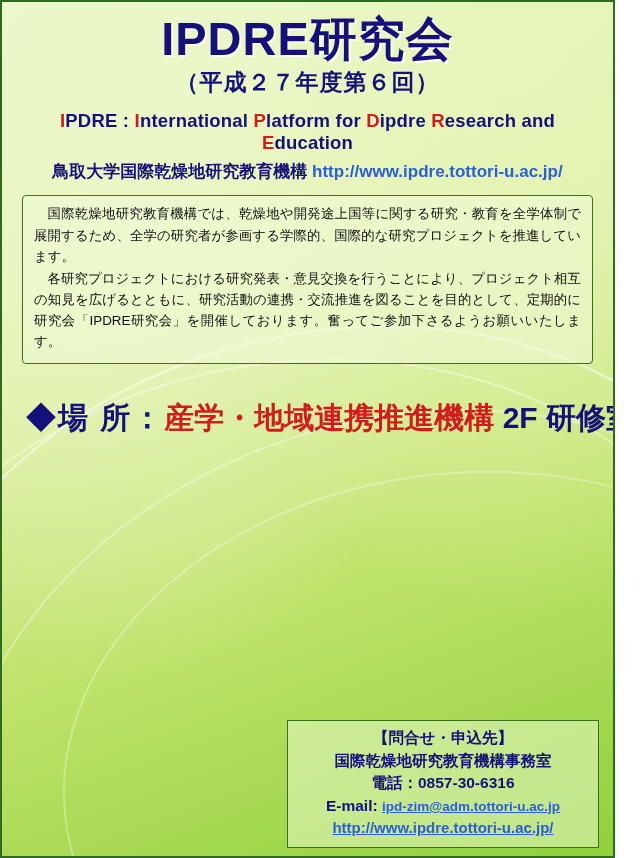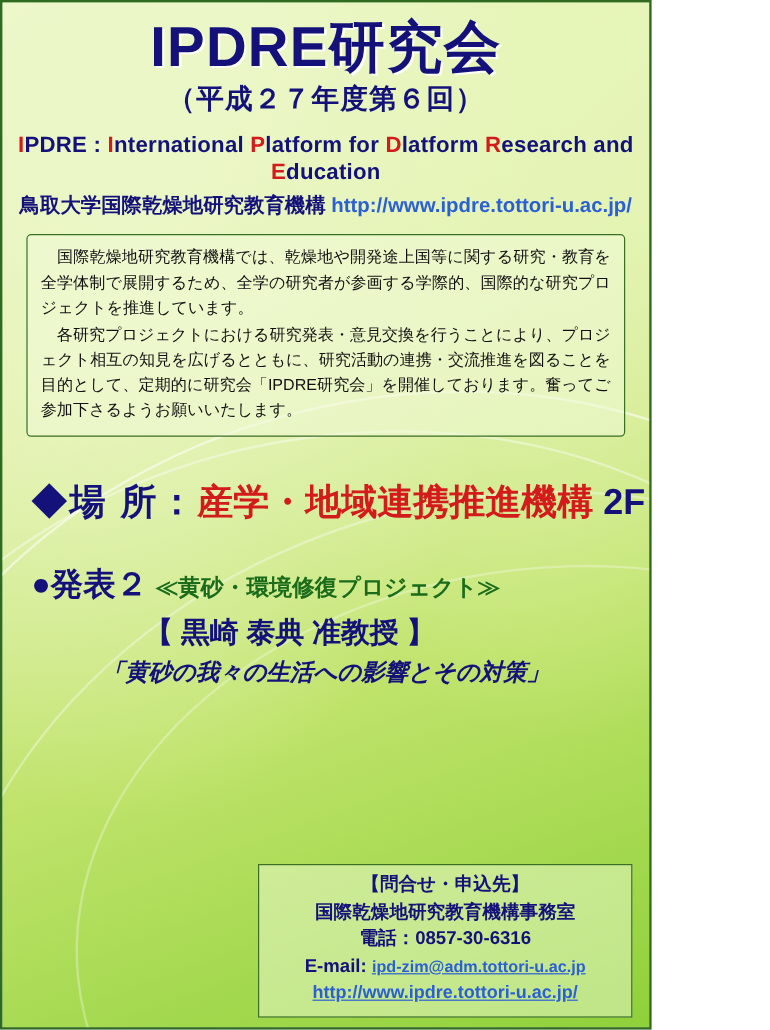--- a/index.html
+++ b/index.html
@@ -7,21 +7,21 @@
     padding: 0;
   }
   body {
     width: 642px;
     height: 858px;
     font-family: "Liberation Sans", sans-serif;
     overflow: hidden;
   }
   .poster {
     position: relative;
-    width: 543px;
+    width: 615px;
     height: 858px;
     box-sizing: border-box;
     border: 2px solid #2f6b1e;
     background:
       radial-gradient(ellipse at 20% 10%, #ecf7c8 0%, rgba(236,247,200,0) 55%),
       radial-gradient(ellipse at 85% 5%, #e6f5b8 0%, rgba(230,245,184,0) 50%),
       linear-gradient(160deg, #eef8cf 0%, #dff0a8 35%, #bfe36a 65%, #8fd13a 100%);
     overflow: hidden;
   }
   .swoosh {
@@ -188,47 +188,38 @@
   <div class="swoosh s1"></div>
   <div class="swoosh s2"></div>
   <div class="swoosh s3"></div>
   <div class="swoosh s4"></div>
 
   <div class="content">
 
     <div class="title">IPDRE研究会</div>
     <div class="subtitle">（平成２７年度第６回）</div>
 
-    <div class="eng-line"><span class="hl">I</span><span>PDRE : </span><span class="hl">I</span><span>nternational </span><span class="hl">P</span><span>latform for </span><span class="hl">D</span><span>latform </span><span class="hl">R</span><span>esearch and </span><span class="hl">E</span><span>ducation</span></div>
+    <div class="eng-line"><span class="hl">I</span><span>PDRE : </span><span class="hl">I</span><span>nternational </span><span class="hl">P</span><span>latform for </span><span class="hl">D</span><span>ipdre </span><span class="hl">R</span><span>esearch and </span><span class="hl">E</span><span>ducation</span></div>
 
     <div class="org-line">
       <span>鳥取大学国際乾燥地研究教育機構</span>
       <a class="url" href="#">http://www.ipdre.tottori-u.ac.jp/</a>
     </div>
 
     <div class="abstract">
       <p><span class="indent"></span><span>国際乾燥地研究教育機構では、乾燥地や開発途上国等に関する研究・教育を全学体制で展開するため、全学の研究者が参画する学際的、国際的な研究プロジェクトを推進しています。</span></p>
       <p><span class="indent"></span><span>各研究プロジェクトにおける研究発表・意見交換を行うことにより、プロジェクト相互の知見を広げるとともに、研究活動の連携・交流推進を図ることを目的として、定期的に研究会「IPDRE研究会」を開催しております。奮ってご参加下さるようお願いいたします。</span></p>
     </div>
 
 
     <div class="row-where">
       <span class="lbl">◆場 所：</span><span class="val"><span>産学・地域連携推進機構</span> <span class="room">2F 研修室</span></span>
     </div>
 
 
-    <div class="talk">
-      <div class="talk-head">
-        <span class="num">●発表２</span><span class="proj">≪黄砂・環境修復プロジェクト≫</span>
-      </div>
-      <div class="talk-speaker">【 黒崎 泰典 准教授 】</div>
-      <div class="talk-title">
-        <span class="ln">「黄砂の我々の生活への影響とその対策」</span>
-      </div>
-    </div>
 
   </div>
 
   <div class="contact">
     <div>【問合せ・申込先】</div>
     <div>国際乾燥地研究教育機構事務室</div>
     <div>電話：0857-30-6316</div>
     <div>
       <span class="mail-label">E-mail: </span><a class="mail" href="#">ipd-zim@adm.tottori-u.ac.jp</a>
     </div>

